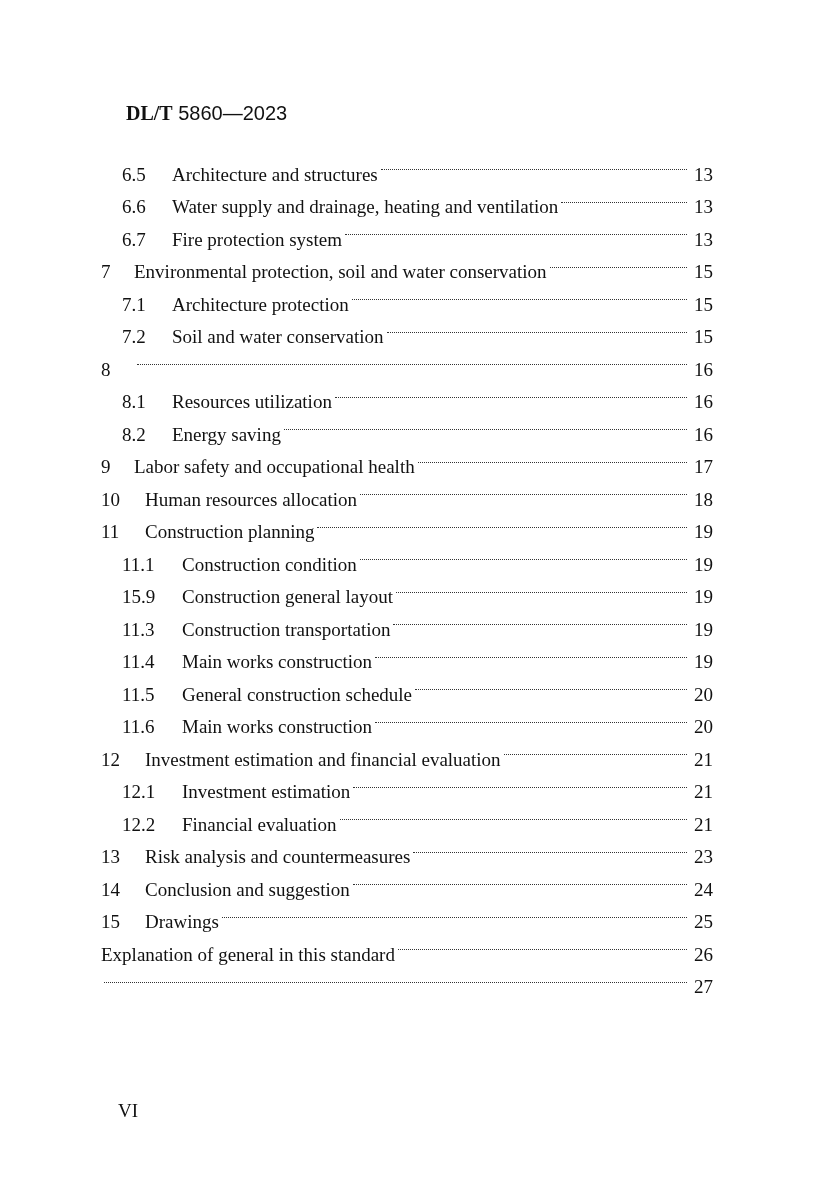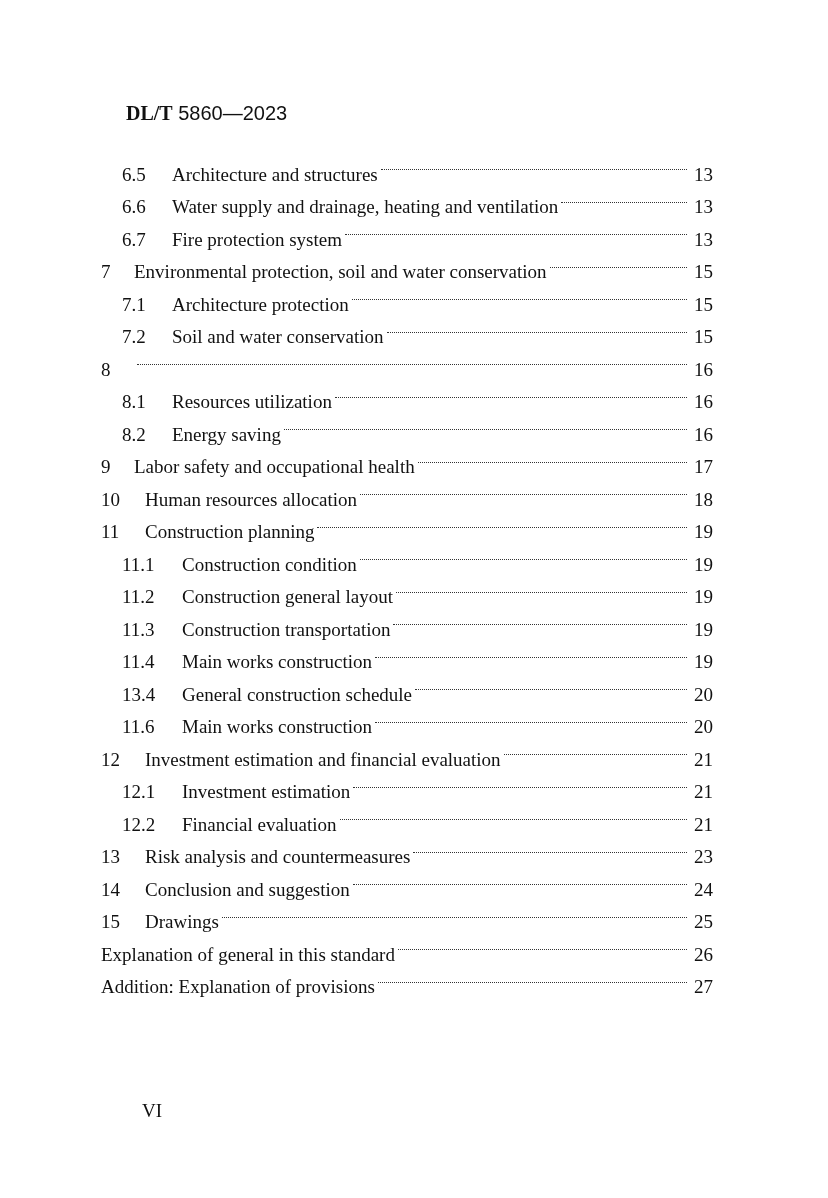--- a/index.html
+++ b/index.html
@@ -77,21 +77,20 @@
     flex: 0 0 auto;
     text-align: right;
     min-width: 22px;
   }
   .footer {
     position: absolute;
     left: 118px;
     top: 1100px;
     font-family: "Liberation Serif", serif;
     font-size: 19px;
-    margin-left: 24px;
   }
 </style>
 </head>
 <body>
 
 <div class="header">
   <span class="code-prefix">DL/T</span><span class="code-rest"> 5860—2023</span>
 </div>
 
 <div class="toc" id="toc">
@@ -166,39 +165,39 @@
       <span class="leader"></span>
       <span class="page">19</span>
     </div>
     <div class="toc-row level-2 wide">
       <span class="num">11.1</span>
       <span class="title">Construction condition</span>
       <span class="leader"></span>
       <span class="page">19</span>
     </div>
     <div class="toc-row level-2 wide">
-      <span class="num">11.2</span>
+      <span class="num">15.9</span>
       <span class="title">Construction general layout</span>
       <span class="leader"></span>
       <span class="page">19</span>
     </div>
     <div class="toc-row level-2 wide">
       <span class="num">11.3</span>
       <span class="title">Construction transportation</span>
       <span class="leader"></span>
       <span class="page">19</span>
     </div>
     <div class="toc-row level-2 wide">
       <span class="num">11.4</span>
       <span class="title">Main works construction</span>
       <span class="leader"></span>
       <span class="page">19</span>
     </div>
     <div class="toc-row level-2 wide">
-      <span class="num">13.4</span>
+      <span class="num">11.5</span>
       <span class="title">General construction schedule</span>
       <span class="leader"></span>
       <span class="page">20</span>
     </div>
     <div class="toc-row level-2 wide">
       <span class="num">11.6</span>
       <span class="title">Main works construction</span>
       <span class="leader"></span>
       <span class="page">20</span>
     </div>
@@ -237,19 +236,18 @@
       <span class="title">Drawings</span>
       <span class="leader"></span>
       <span class="page">25</span>
     </div>
     <div class="toc-row level-1">
       <span class="title">Explanation of general in this standard</span>
       <span class="leader"></span>
       <span class="page">26</span>
     </div>
     <div class="toc-row level-1">
-      <span class="title">Addition: Explanation of provisions</span>
       <span class="leader"></span>
       <span class="page">27</span>
     </div>
   </div>
 
 <div class="footer">VI</div>
 
 </body></html>

